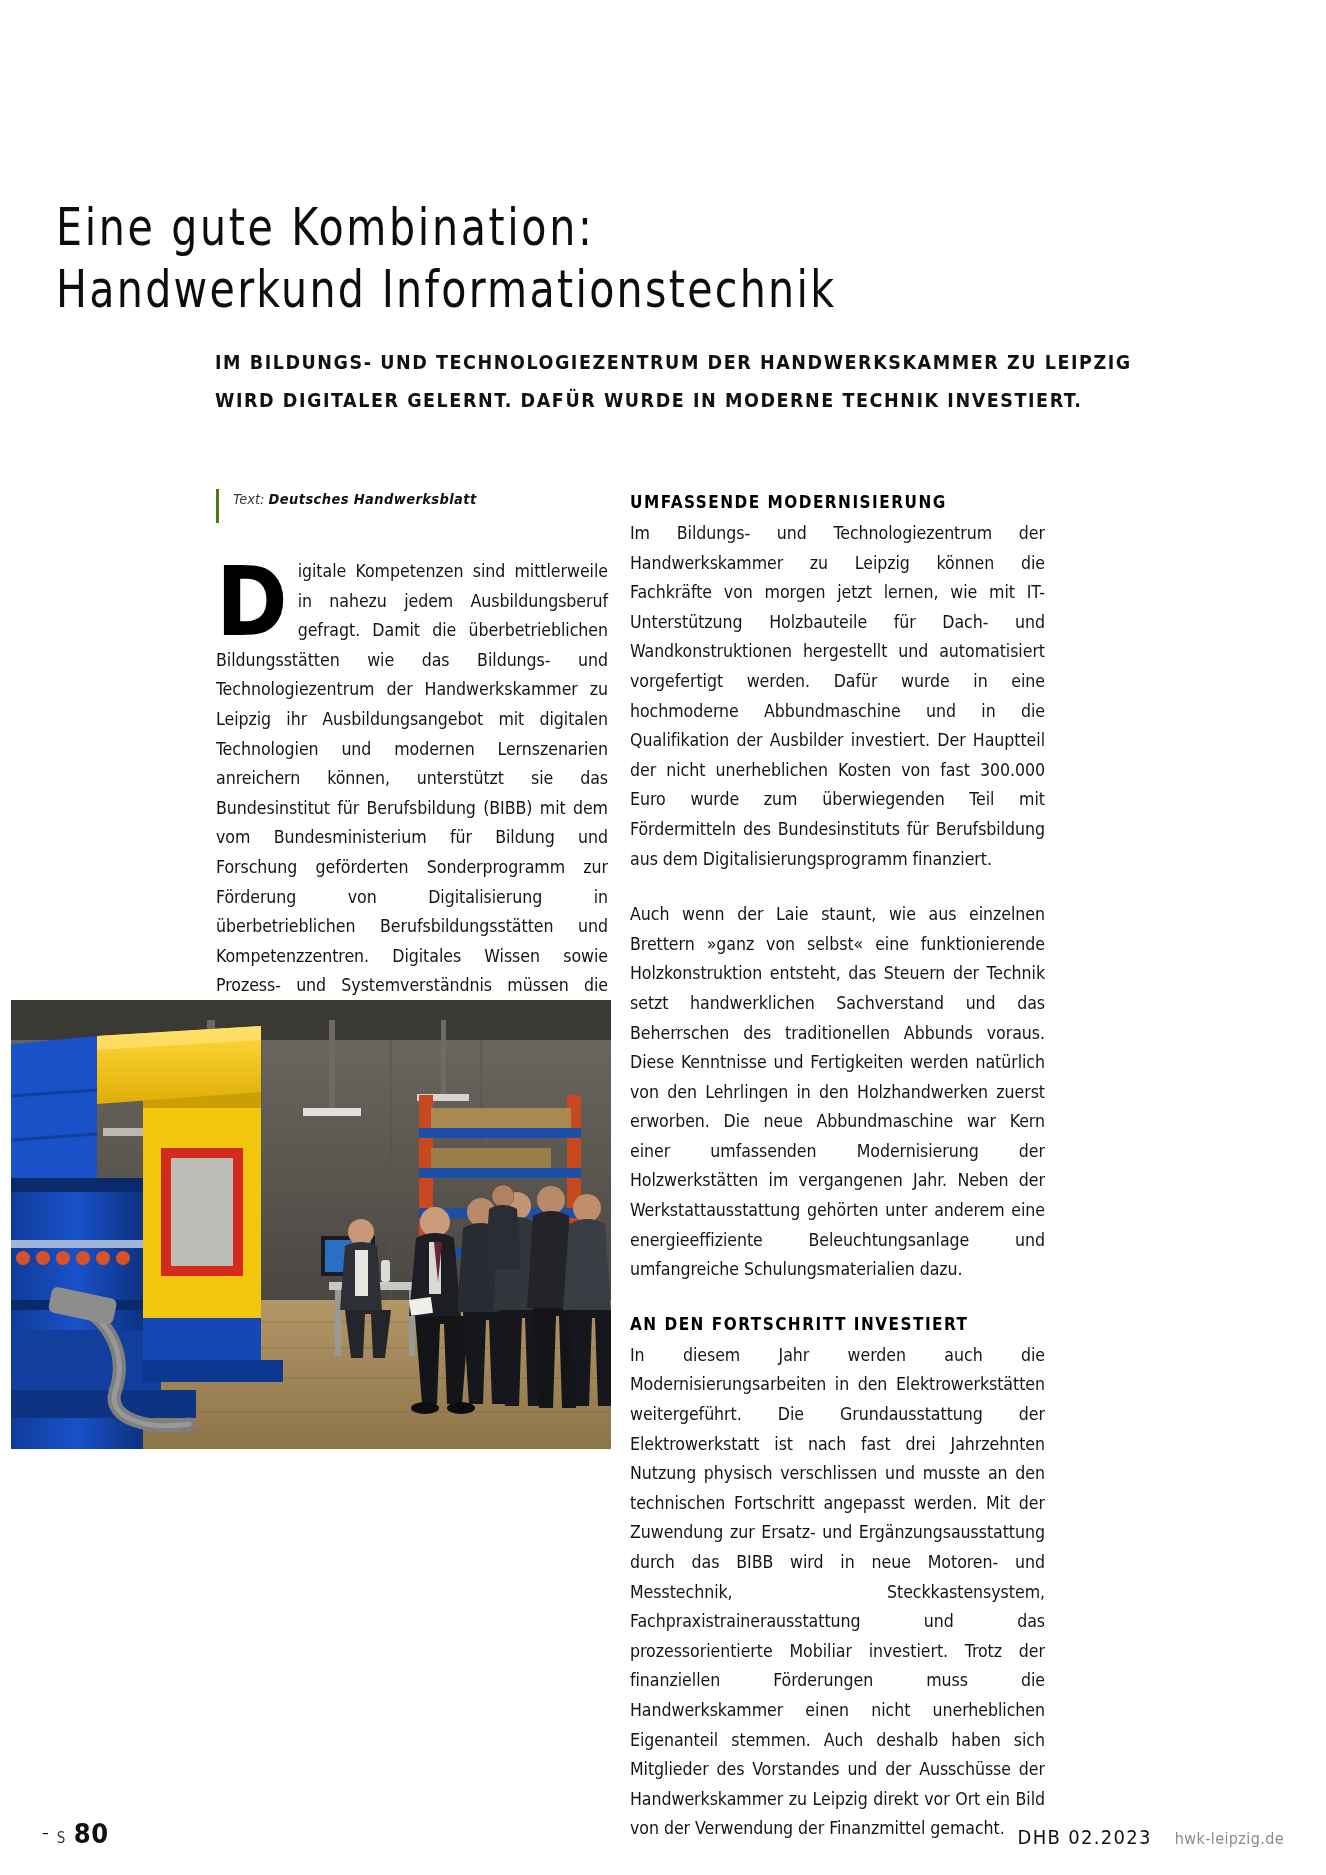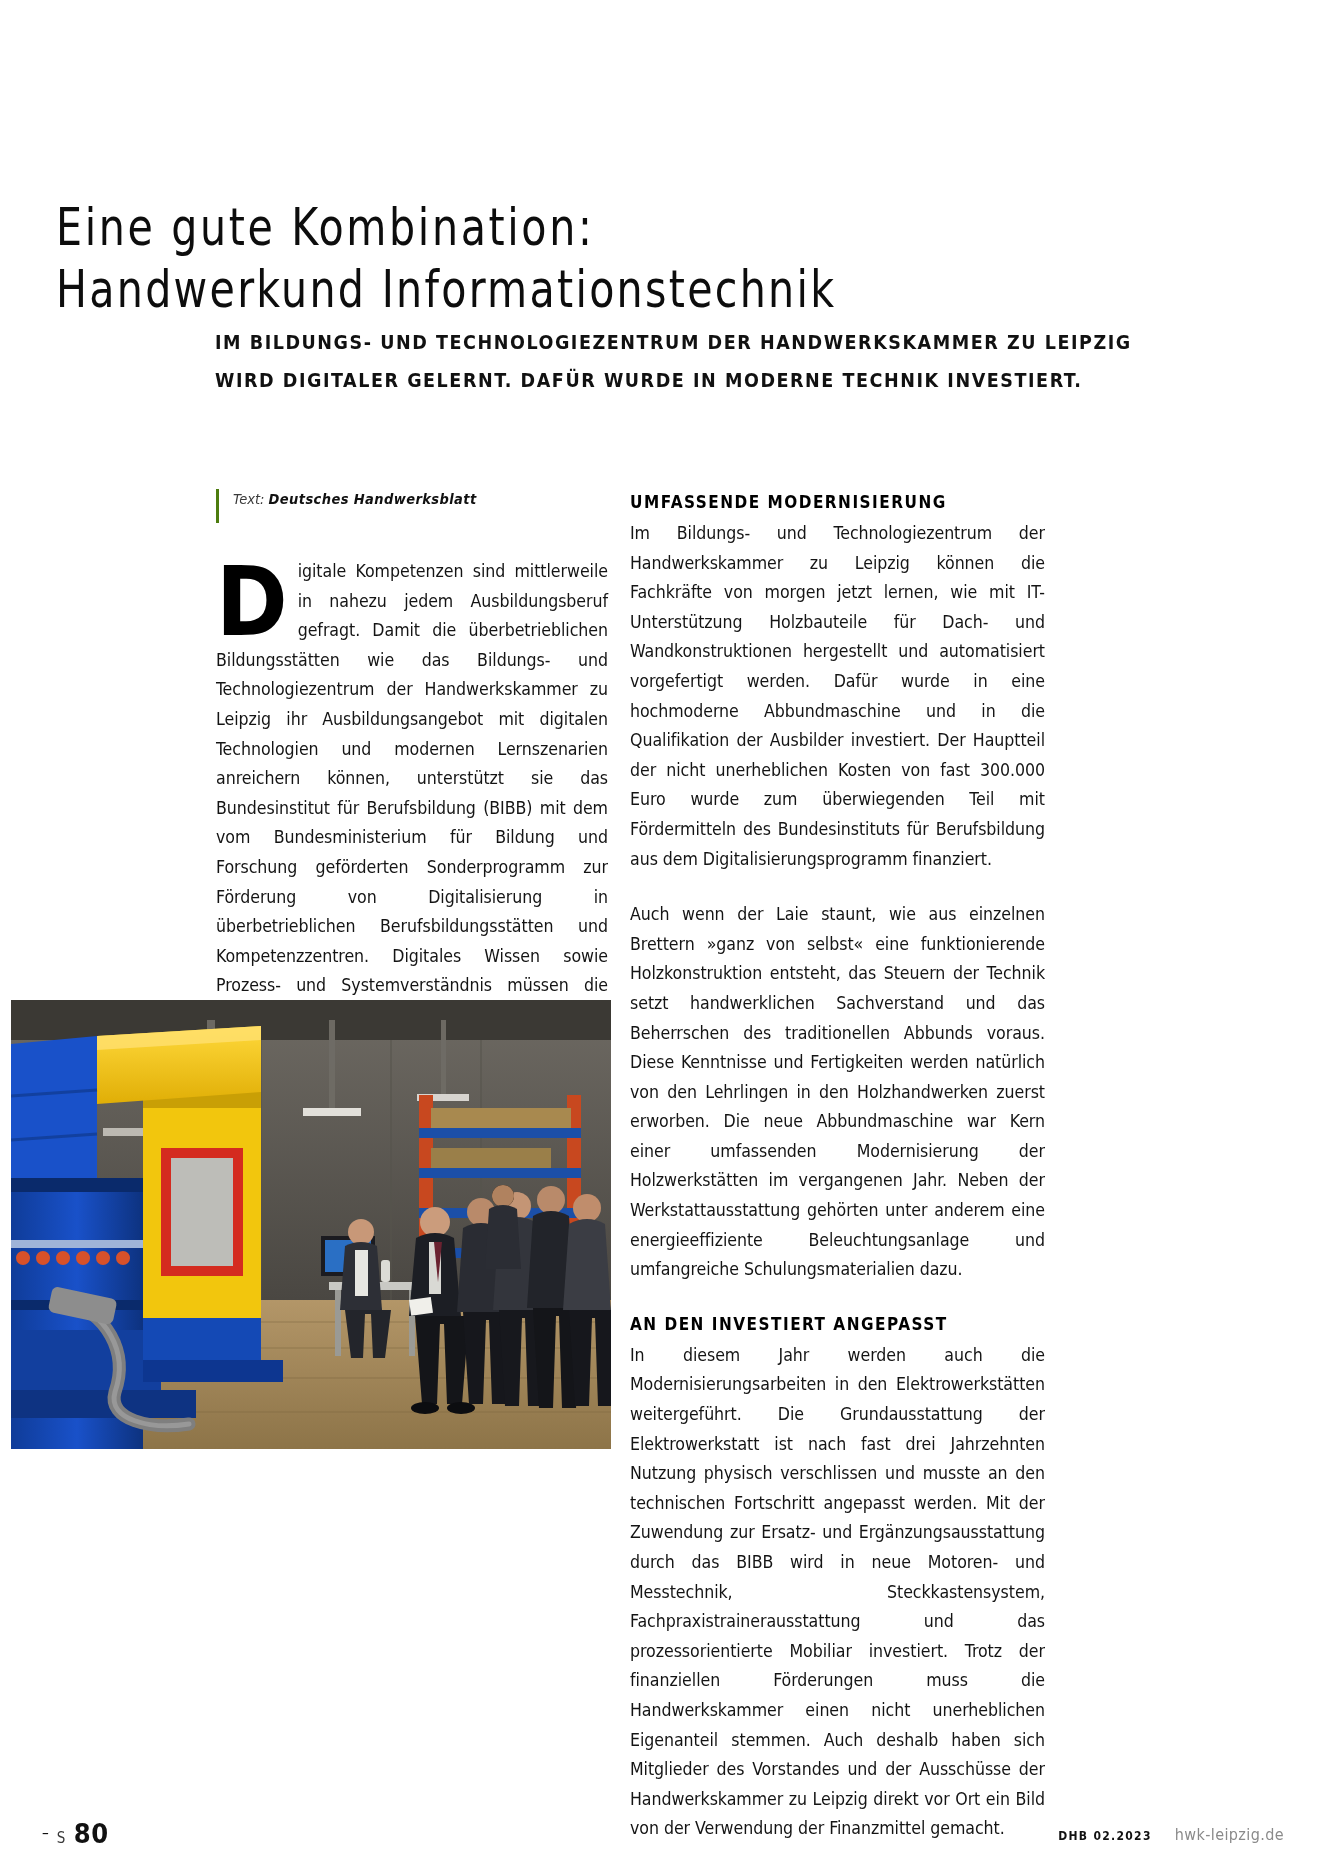--- a/index.html
+++ b/index.html
@@ -41,21 +41,21 @@
     transform-origin: left center;
   }
   .title-line-2 {
     letter-spacing: 2.6px;
   }
 
   
   .kicker {
     position: absolute;
     left: 215px;
-    top: 324px;
+    top: 344px;
     width: 860px;
   }
   .kicker-line {
     font-family: "DejaVu Sans Condensed", "Liberation Sans Narrow", "Liberation Sans", sans-serif;
     font-size: 19.5px;
     line-height: 38px;
     font-weight: 700;
     letter-spacing: 1.55px;
     color: #111111;
     white-space: nowrap;
@@ -191,22 +191,22 @@
   .footer-right {
     position: absolute;
     right: 42px;
     top: 7px;
     display: flex;
     align-items: baseline;
     gap: 14px;
     font-family: "DejaVu Sans Condensed", "Liberation Sans Narrow", "Liberation Sans", sans-serif;
   }
   .footer-right .issue {
-    font-size: 12px;
-    font-weight: 700;
+    font-size: 20px;
+    font-weight: 400;
     letter-spacing: 1.3px;
     color: #111111;
   }
   .footer-right .site {
     font-size: 16px;
     letter-spacing: 0.4px;
     color: #8a8a8a;
     padding-left: 9px;
   }
 </style>
@@ -230,21 +230,21 @@
       <span>Text:</span>
       <b>Deutsches Handwerksblatt</b>
     </div>
     <p class="body lead">Digitale Kompetenzen sind mittlerweile in nahezu jedem Ausbildungsberuf gefragt. Damit die überbetrieblichen Bildungsstätten wie das Bildungs- und Technologiezentrum der Handwerkskammer zu Leipzig ihr Ausbildungsangebot mit digitalen Technologien und modernen Lernszenarien anreichern können, unterstützt sie das Bundesinstitut für Berufsbildung (BIBB) mit dem vom Bundesministerium für Bildung und Forschung geförderten Sonderprogramm zur Förderung von Digitalisierung in überbetrieblichen Berufsbildungsstätten und Kompetenzzentren. Digitales Wissen sowie Prozess- und Systemverständnis müssen die künftigen Fachkräfte bereits in der dualen Ausbildung erwerben. Viele Handwerksunternehmen stellt das in der Ausbildung vor große Herausforderung, da sie nicht über die dafür notwendigen Ressourcen verfügen. Diese Kompetenzen werden den Auszubildenden deshalb in der überbetrieblichen Lehrlingsunterweisung vermittelt.</p>
   </div>
 
   <div class="col-right">
     <h2 class="sub">UMFASSENDE MODERNISIERUNG</h2>
     <p class="body">Im Bildungs- und Technologiezentrum der Handwerkskammer zu Leipzig können die Fachkräfte von morgen jetzt lernen, wie mit IT-Unterstützung Holzbauteile für Dach- und Wandkonstruktionen hergestellt und automatisiert vorgefertigt werden. Dafür wurde in eine hochmoderne Abbundmaschine und in die Qualifikation der Ausbilder investiert. Der Hauptteil der nicht unerheblichen Kosten von fast 300.000 Euro wurde zum überwiegenden Teil mit Fördermitteln des Bundesinstituts für Berufsbildung aus dem Digitalisierungsprogramm finanziert.</p>
     <p class="body">Auch wenn der Laie staunt, wie aus einzelnen Brettern »ganz von selbst« eine funktionierende Holzkonstruktion entsteht, das Steuern der Technik setzt handwerklichen Sachverstand und das Beherrschen des traditionellen Abbunds voraus. Diese Kenntnisse und Fertigkeiten werden natürlich von den Lehrlingen in den Holzhandwerken zuerst erworben. Die neue Abbundmaschine war Kern einer umfassenden Modernisierung der Holzwerkstätten im vergangenen Jahr. Neben der Werkstattausstattung gehörten unter anderem eine energieeffiziente Beleuchtungsanlage und umfangreiche Schulungsmaterialien dazu.</p>
-    <h2 class="sub spaced">AN DEN INVESTIERT ANGEPASST</h2>
+    <h2 class="sub spaced">AN DEN FORTSCHRITT INVESTIERT</h2>
     <p class="body">In diesem Jahr werden auch die Modernisierungsarbeiten in den Elektrowerkstätten weitergeführt. Die Grundausstattung der Elektrowerkstatt ist nach fast drei Jahrzehnten Nutzung physisch verschlissen und musste an den technischen Fortschritt angepasst werden. Mit der Zuwendung zur Ersatz- und Ergänzungsausstattung durch das BIBB wird in neue Motoren- und Messtechnik, Steckkastensystem, Fachpraxistrainerausstattung und das prozessorientierte Mobiliar investiert. Trotz der finanziellen Förderungen muss die Handwerkskammer einen nicht unerheblichen Eigenanteil stemmen. Auch deshalb haben sich Mitglieder des Vorstandes und der Ausschüsse der Handwerkskammer zu Leipzig direkt vor Ort ein Bild von der Verwendung der Finanzmittel gemacht.</p>
   </div>
 
   <div class="side-caption">Das Steuern der Technik setzt handwerklichen Sachverstand und das Beherrschen des traditionellen Abbunds voraus.</div>
 
   <div class="photo">
     <svg width="600" height="449" viewBox="0 0 600 449">
       <defs>
         <linearGradient id="wall" x1="0" y1="0" x2="0" y2="1">
           <stop offset="0" stop-color="#6e6a63"></stop>

